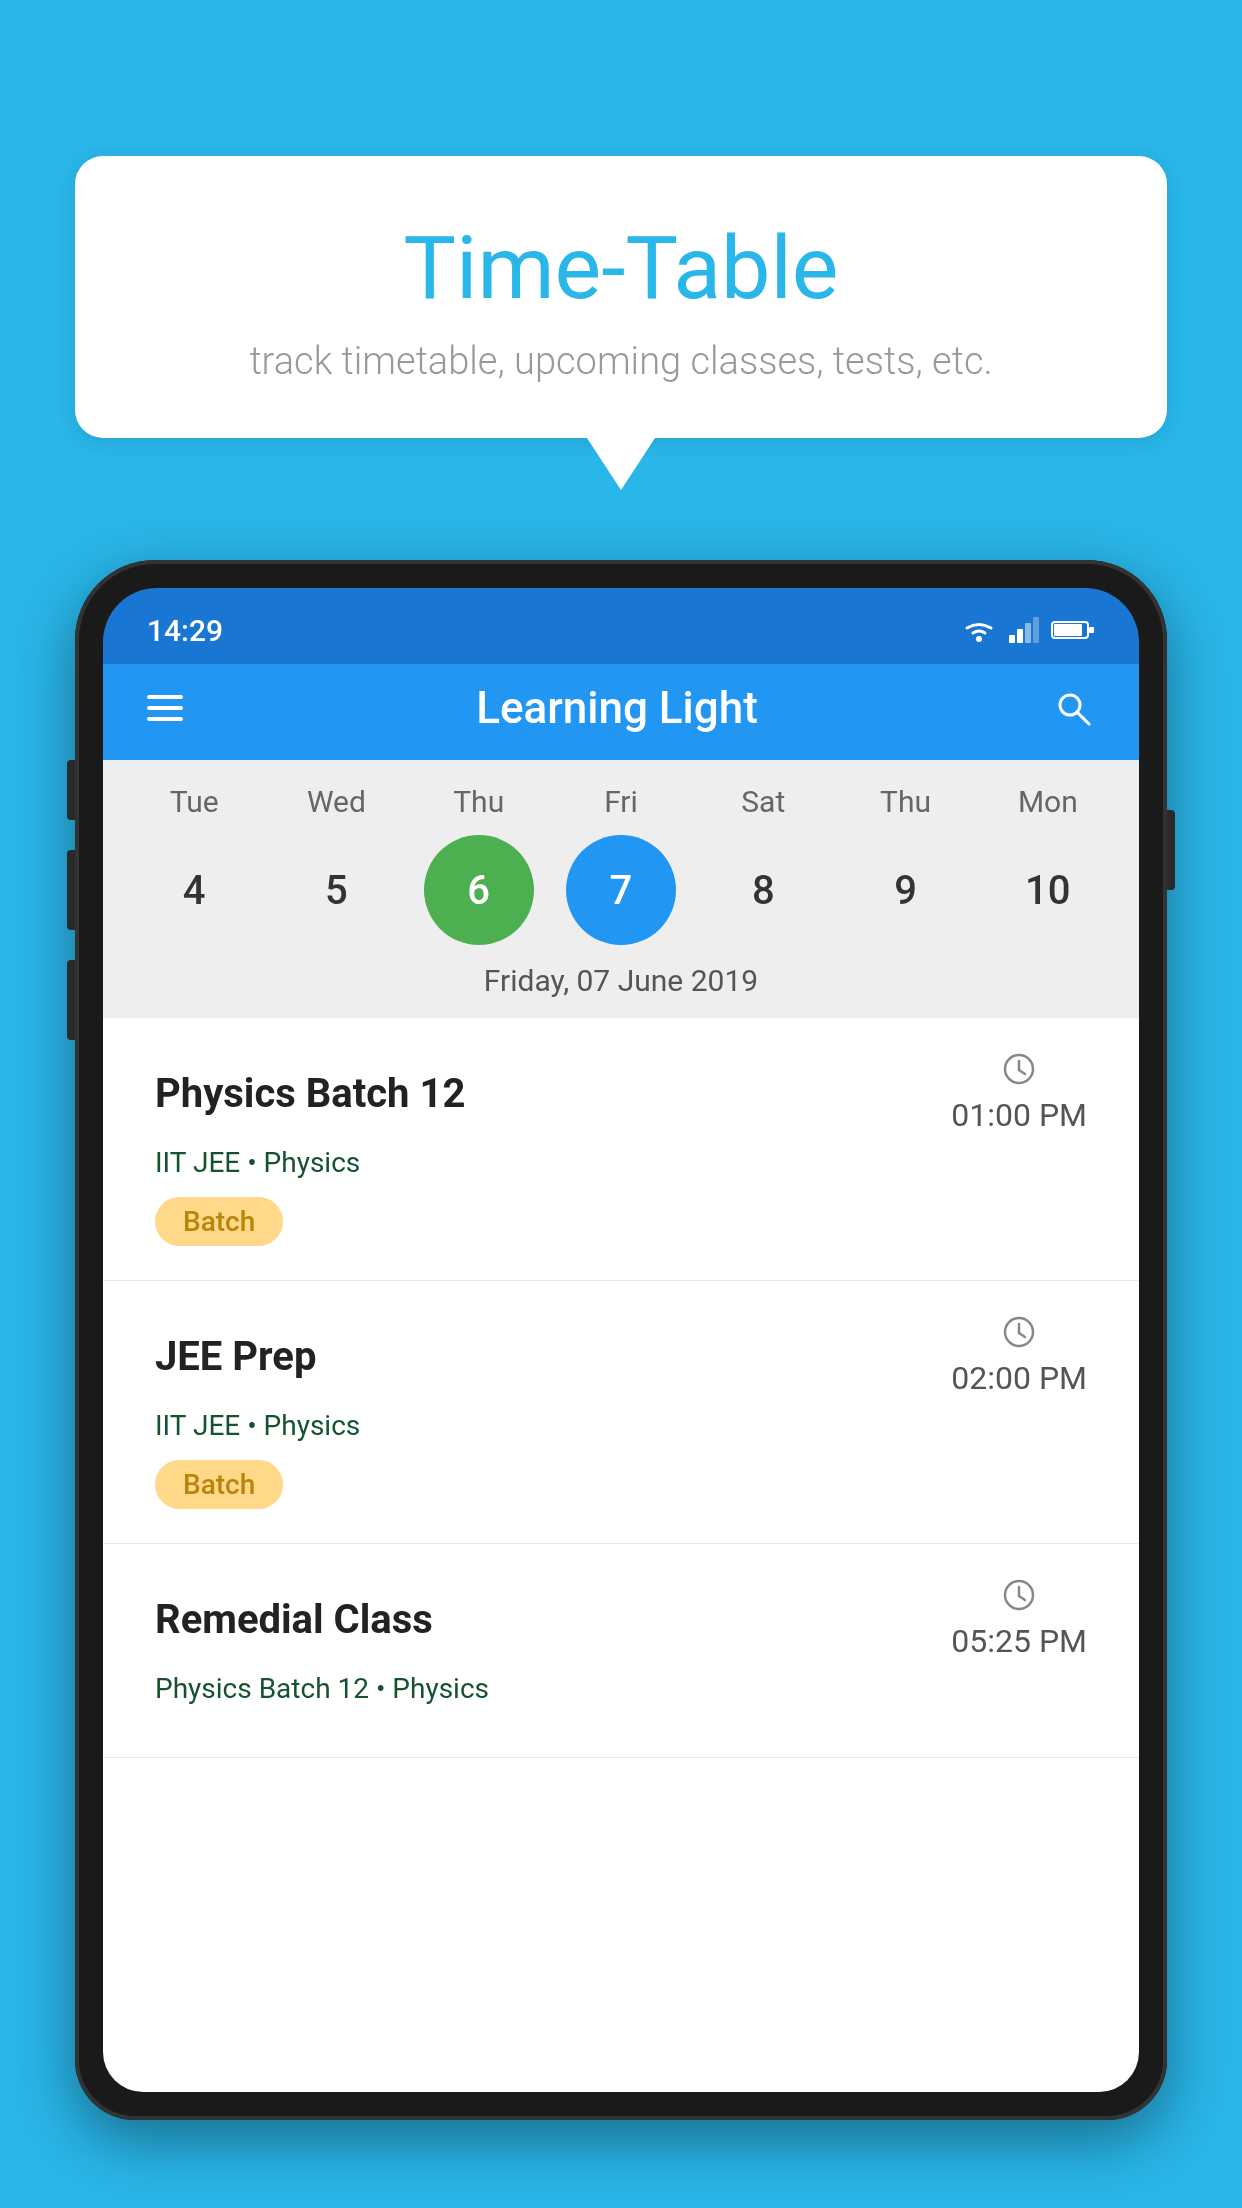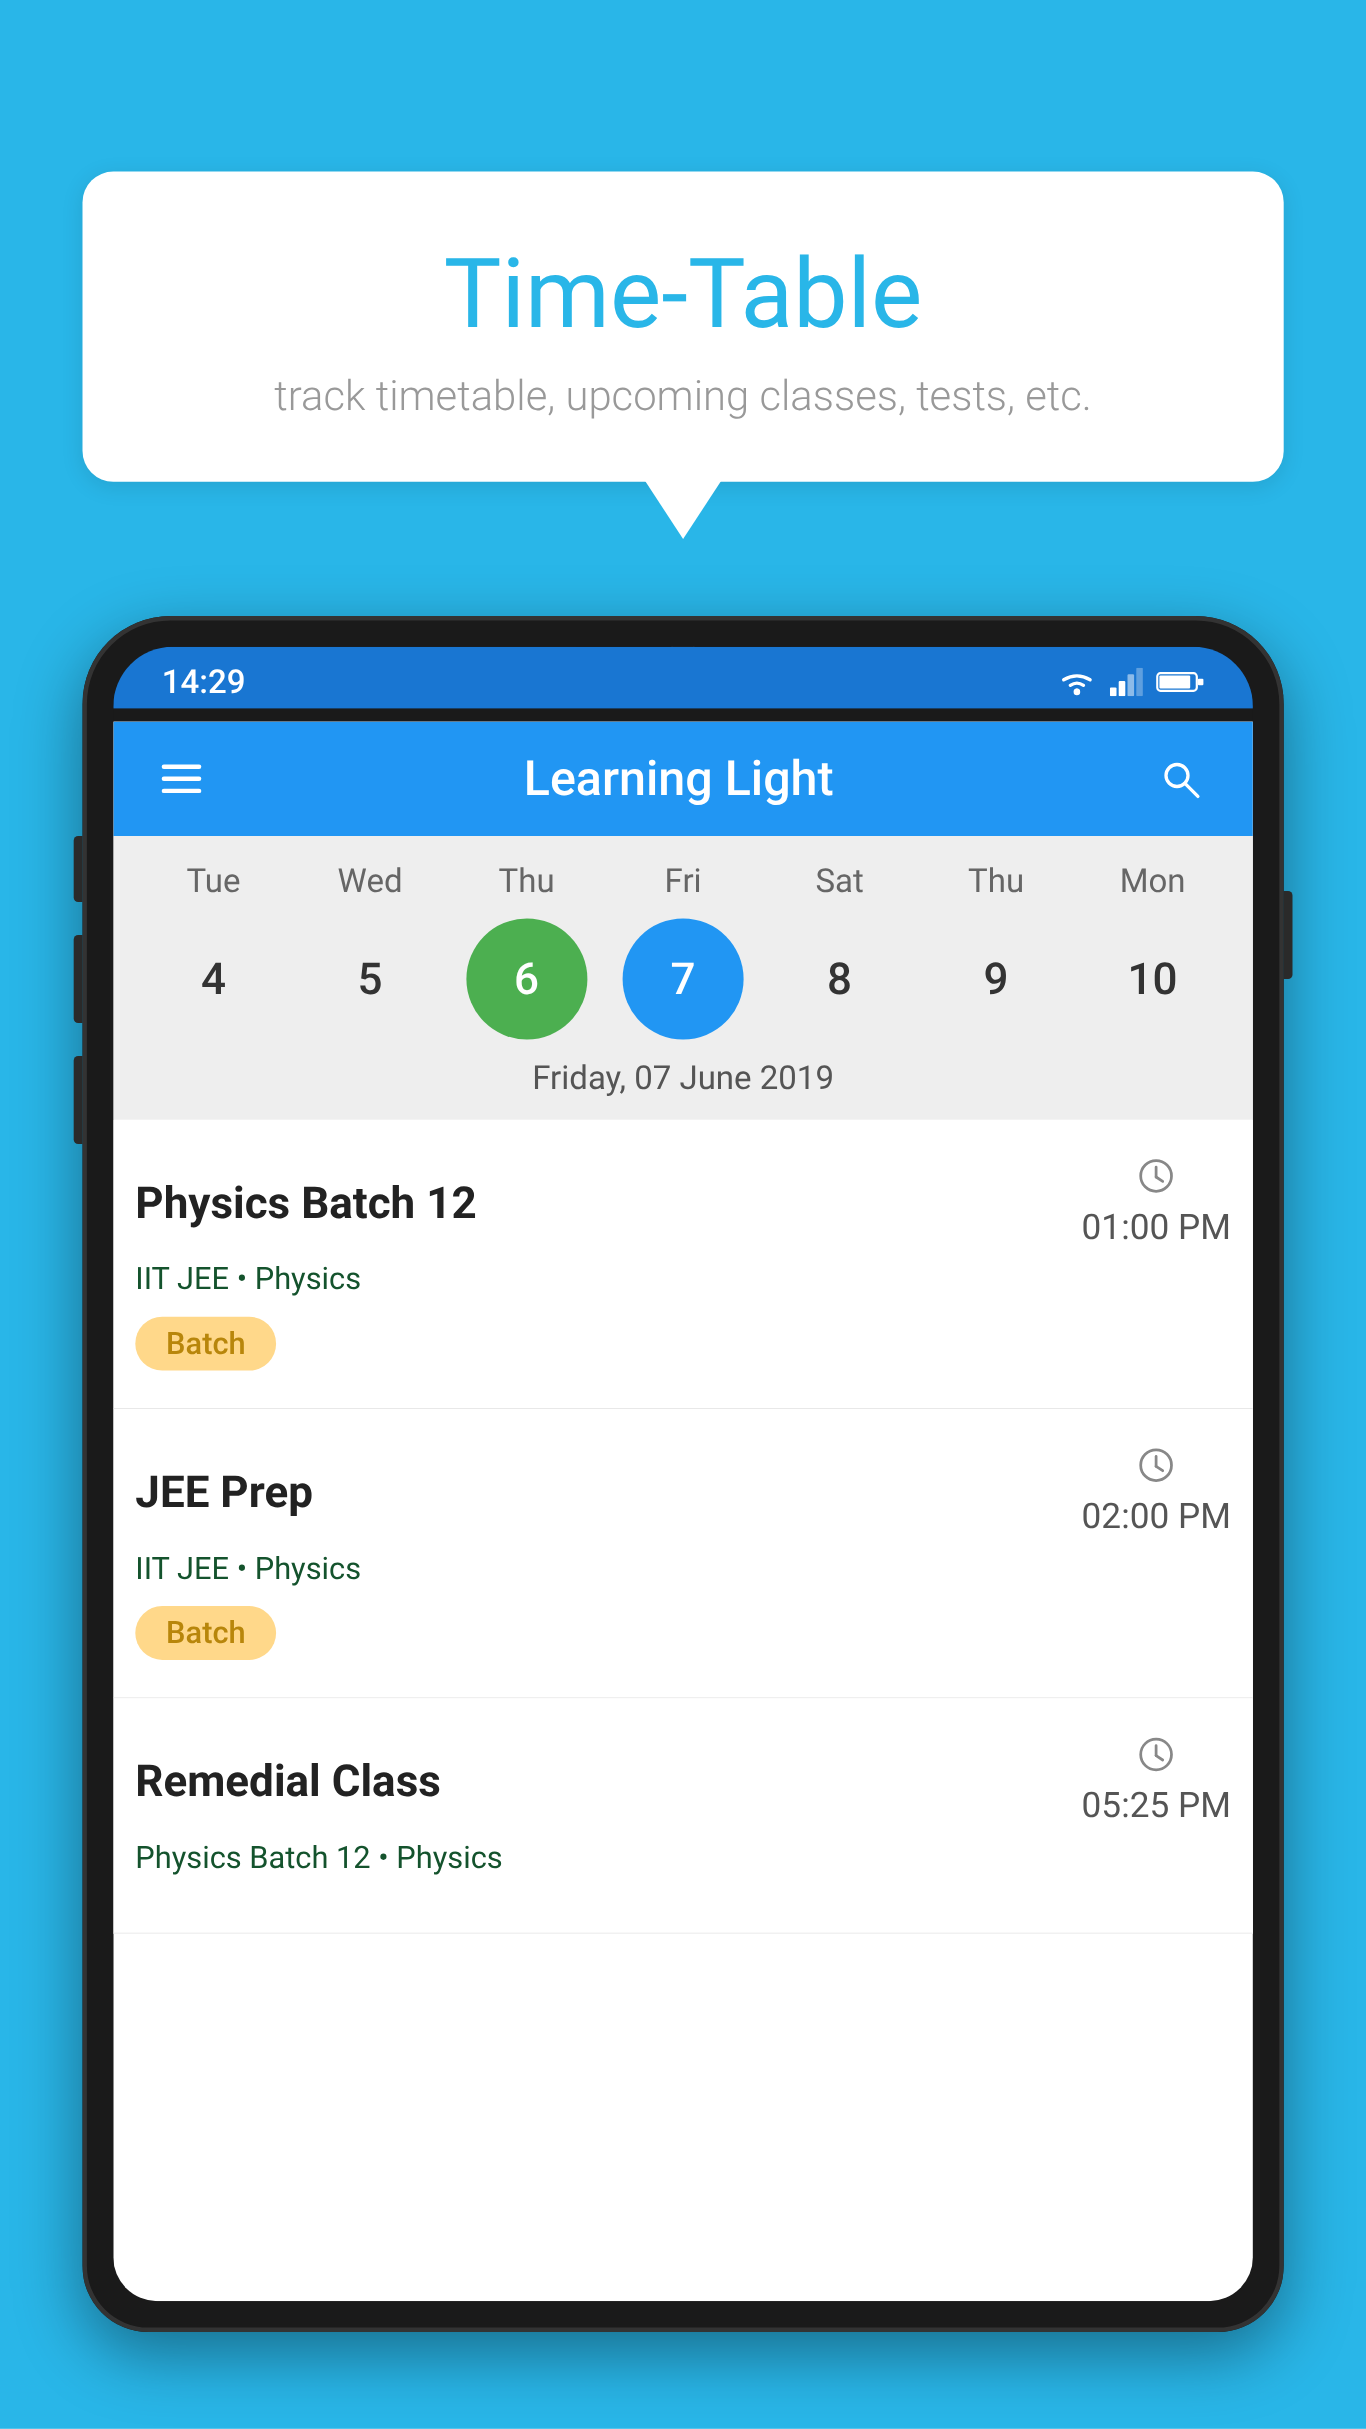--- a/index.html
+++ b/index.html
@@ -202,21 +202,21 @@
     }
 
     
     .schedule-list {
       background: white;
       overflow-y: auto;
     }
 
     .schedule-item {
       background: white;
-      padding: 34px 20px;
+      padding: 34px 52px;
       border-bottom: 1px solid #e8e8e8;
     }
 
     .schedule-item-header {
       display: flex;
       justify-content: space-between;
       align-items: center;
       margin-bottom: 12px;
     }
 
@@ -310,21 +310,21 @@
     .status-bar {
       background: #1976d2;
       padding: 18px 44px 10px 44px;
       display: flex;
       justify-content: space-between;
       align-items: center;
       position: absolute;
       top: 0;
       left: 0;
       right: 0;
-      height: 56px;
+      height: 76px;
     }
   </style>
 </head>
 <body>
 
 <div class="speech-bubble-container">
   <div class="speech-bubble">
     <div class="bubble-title">Time-Table</div>
     <div class="bubble-subtitle">track timetable, upcoming classes, tests, etc.</div>
   </div>

